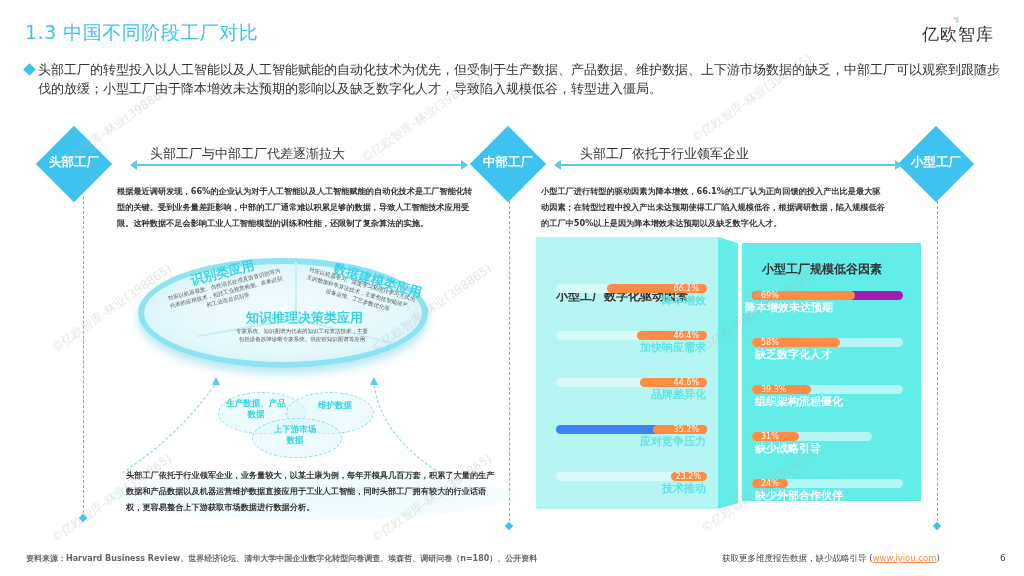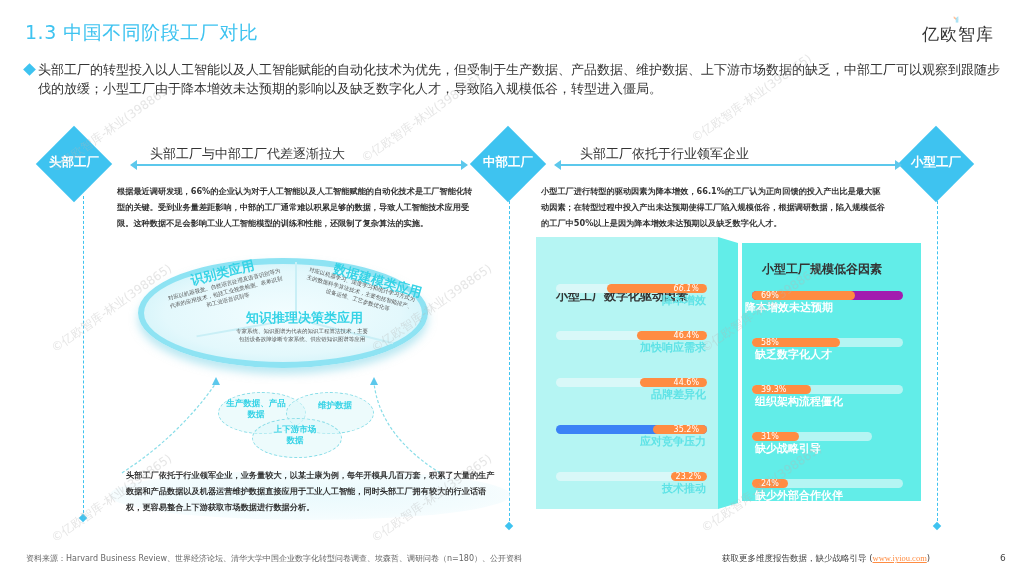--- a/index.html
+++ b/index.html
@@ -48,23 +48,23 @@
   .panel-left { position: absolute; left: 536px; top: 237px; width: 182px; height: 272px; background: #b5f5f3; }
   .panel-fold { position: absolute; left: 718px; top: 237px; width: 22px; height: 272px; }
   .panel-right { position: absolute; left: 739px; top: 243px; width: 182px; height: 258px; background: #62ede8; border-left: 3px solid #ffffff; }
   .panel-title { position: absolute; font-size: 12px; font-weight: bold; color: #333; }
 
   .bar-track { position: absolute; height: 9px; border-radius: 5px; }
   .bar-fill { position: absolute; top: 0; height: 9px; border-radius: 5px; background: #ff8c42; }
   .bar-value { position: absolute; top: -1px; font-size: 8px; color: #fff; line-height: 11px; }
   .bar-label { position: absolute; font-size: 11px; font-weight: bold; }
 
-  .footer-left { position: absolute; left: 26px; top: 553px; font-size: 8px; color: #666; }
+  .footer-left { position: absolute; left: 26px; top: 553px; font-size: 8px; color: #666; font-weight: bold; }
   .footer-right { position: absolute; left: 722px; top: 553px; font-size: 8.5px; color: #444; }
-  .footer-right a { color: #ff8c42; text-decoration: underline; font-family: Liberation Serif, serif; }
+  .footer-right a { color: #ff8c42; text-decoration: underline; }
   .page-num { position: absolute; left: 1000px; top: 553px; font-size: 9px; color: #444; }
 
   .watermark { position: absolute; font-size: 12px; color: rgba(180,180,180,0.35); transform: rotate(-35deg); white-space: nowrap; pointer-events: none; }
 </style>
 </head>
 <body>
 
 <div class="page-title">1.3 中国不同阶段工厂对比</div>
 <div class="logo">
   <svg width="24" height="30" viewBox="0 0 24 30">

